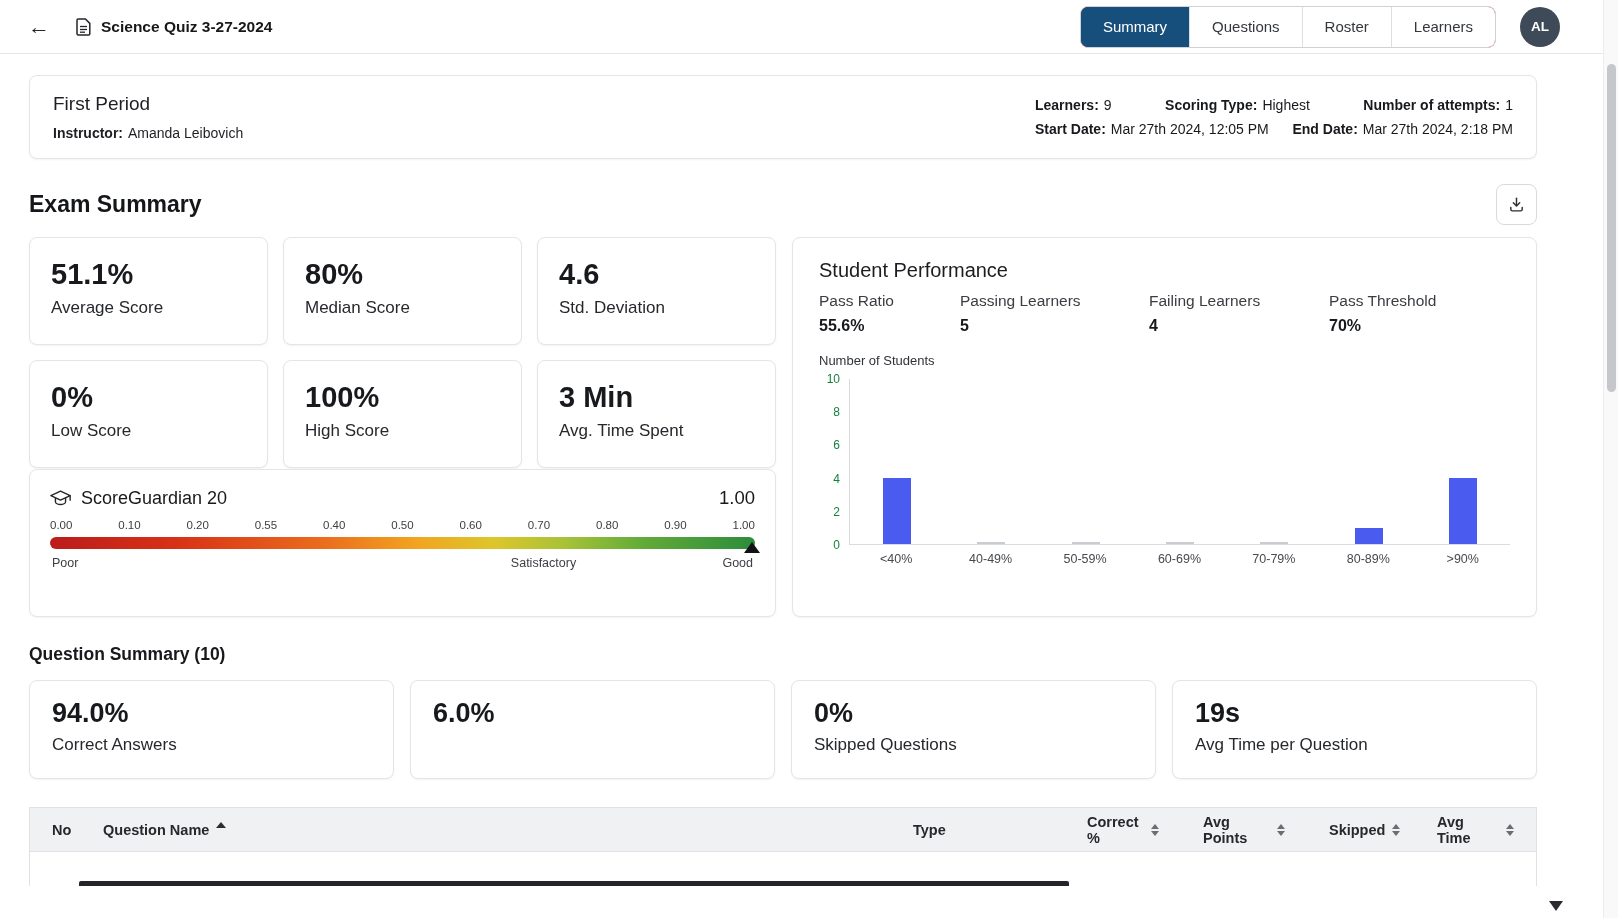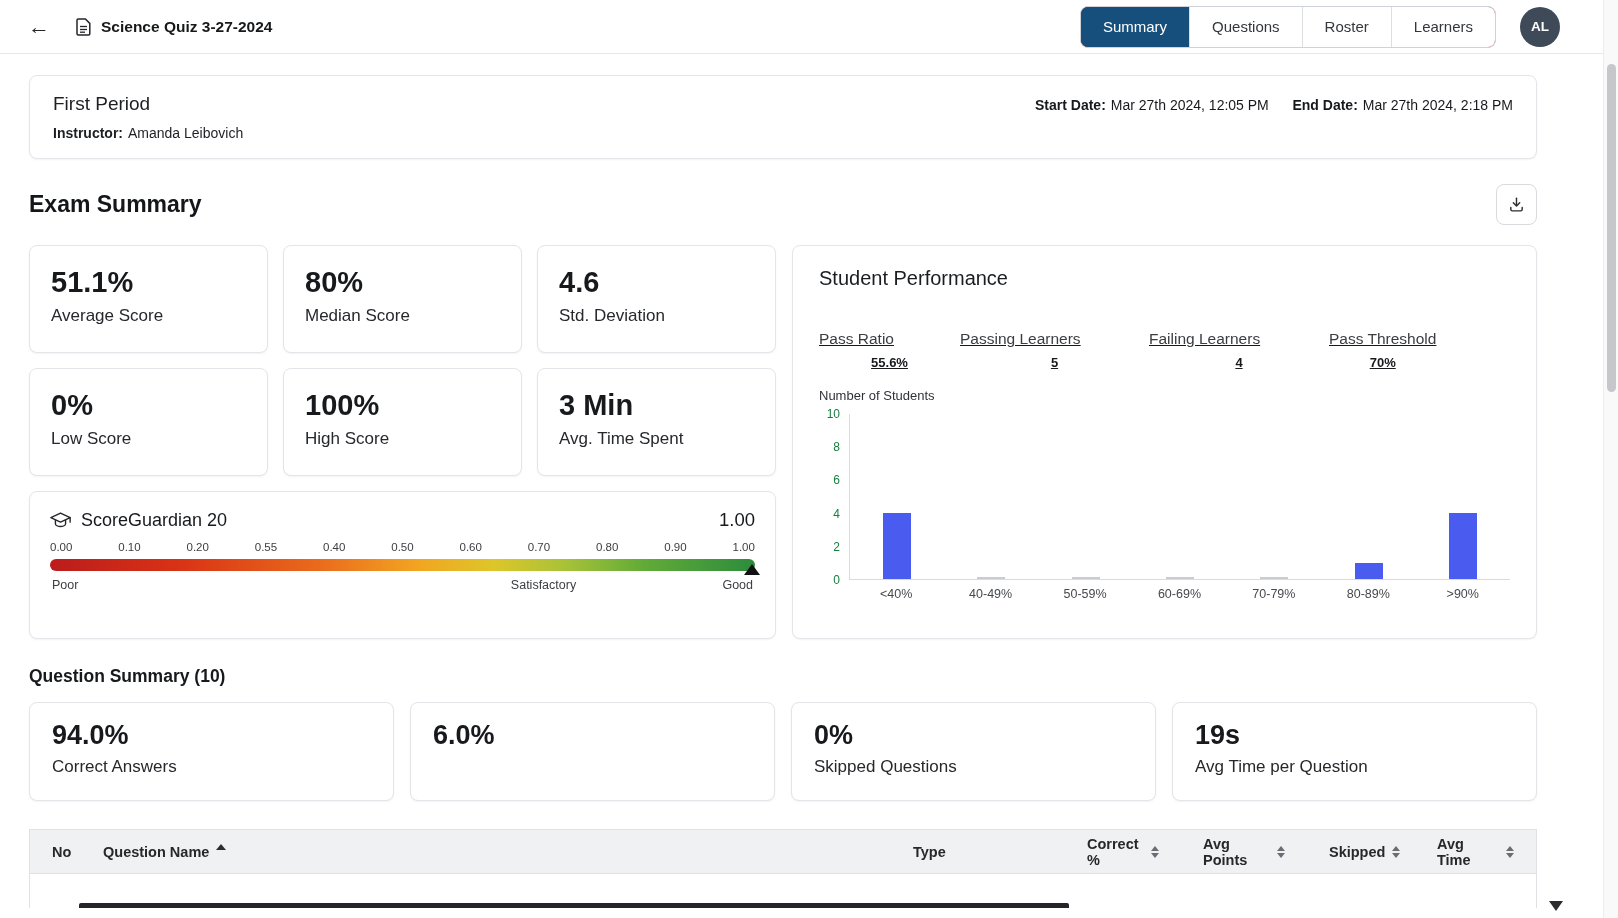--- a/index.html
+++ b/index.html
@@ -32,28 +32,28 @@
   .card{background:#fff;border:1px solid var(--card-border);border-radius:8px;box-shadow:0 1px 2px rgba(16,24,40,.05);}
   
   .session-card{display:flex;justify-content:space-between;padding:15px 23px 17px;}
   .session-title{font-size:19px;color:#1d1f23;margin:2px 0 10px;}
   .session-instructor{font-size:14px;color:#1d1f23;}
   .meta-label{font-weight:700;margin-right:5px;}
   .meta-value{font-weight:400;}
   .session-right{width:478px;display:flex;flex-direction:column;gap:8px;font-size:14px;padding-top:6px;}
   .meta-row{display:flex;justify-content:space-between;white-space:nowrap;}
   
-  .section-head{display:flex;align-items:center;margin:25px 0 20px;}
+  .section-head{display:flex;align-items:center;margin:25px 0 12px;}
   .exam-heading{font-size:23px;font-weight:700;color:#141619;margin:0;}
   .head-actions{margin-left:auto;display:flex;gap:11px;align-items:center;}
   .btn-edit{display:flex;align-items:center;gap:9px;height:41px;padding:0 19px;border:1px solid #2f80e4;border-radius:21px;background:#fff;color:var(--accent);font-size:15.5px;cursor:pointer;font-family:inherit;}
   .btn-download{width:41px;height:41px;border:1px solid #d8dade;border-radius:8px;background:#fff;display:flex;align-items:center;justify-content:center;cursor:pointer;}
   
   .summary-layout{display:flex;gap:16px;align-items:stretch;}
-  .left-col{width:747px;display:flex;flex-direction:column;gap:15px;flex:none;}
+  .left-col{width:747px;display:flex;flex-direction:column;gap:1px;flex:none;}
   .stats-grid{display:grid;grid-template-columns:repeat(3,1fr);gap:15px;}
   .stat-card{padding:21px 21px;height:108px;}
   .stat-value{font-size:29px;font-weight:700;color:var(--ink);line-height:1.1;}
   .stat-label{font-size:17px;color:#26282c;margin-top:7px;}
   
   .sg-card{height:148px;padding:17px 20px 12px;}
   .sg-head{display:flex;align-items:center;gap:10px;}
   .sg-title{font-size:18px;color:var(--ink);}
   .sg-value{margin-left:auto;font-size:18.5px;color:var(--ink);font-weight:500;}
   .sg-scale{margin-top:10px;}
@@ -61,25 +61,25 @@
   .sg-bar-wrap{position:relative;}
   .sg-bar{height:12px;border-radius:6px;background:linear-gradient(90deg,#bb1c1c 0%,#d83215 18%,#ea6a1c 38%,#f2a421 52%,#ddc62a 63%,#a8c238 73%,#63ab38 84%,#2c8c3c 100%);}
   .sg-marker{position:absolute;right:-5px;top:5px;width:0;height:0;border-left:8px solid transparent;border-right:8px solid transparent;border-bottom:11px solid #101114;}
   .sg-zones{position:relative;margin-top:7px;height:17px;font-size:12.5px;color:#3c3e42;}
   .zone-poor{position:absolute;left:2px;}
   .zone-sat{position:absolute;left:70%;transform:translateX(-50%);}
   .zone-good{position:absolute;right:2px;}
   
   .perf-card{flex:1;padding:21px 26px;}
   .perf-title{font-size:20px;color:#1b1d20;}
-  .perf-metrics{display:flex;margin-top:40px;text-decoration:underline;}
+  .perf-metrics{display:flex;margin-top:10px;}
   .metric{flex:none;}
   .metric-0{width:141px;}.metric-1{width:189px;}.metric-2{width:180px;}
   .metric-label{font-size:15.5px;color:#3a3d41;}
-  .metric-value{font-size:13px;font-weight:700;margin-top:7px;color:var(--ink);text-align:center;}
+  .metric-value{font-size:16px;font-weight:700;margin-top:7px;color:var(--ink);}
   .chart-ylabel{font-size:13px;color:#2f3237;margin-top:18px;}
   .chart{display:flex;margin-top:11px;}
   .y-axis{position:relative;width:30px;height:166px;flex:none;}
   .y-tick{position:absolute;right:9px;transform:translateY(50%);font-size:12px;color:#15803d;line-height:1;}
   .plot-wrap{flex:1;}
   .plot{position:relative;display:flex;height:166px;border-left:1px solid #d9dbdf;border-bottom:1px solid #d9dbdf;align-items:flex-end;}
   .bar-slot{flex:1;display:flex;justify-content:center;align-items:flex-end;height:100%;}
   .bar{width:28px;background:var(--bar-blue);}
   .bar-zero{background:#c9ccd1;}
   .x-labels{display:flex;margin-top:7px;}
@@ -131,20 +131,25 @@
 <main class="main">
 
   <section class="card session-card">
     <div>
       <div class="session-title">First Period</div>
       <div class="session-instructor">
         <span class="meta-label">Instructor:</span><span class="meta-value">Amanda Leibovich</span>
       </div>
     </div>
     <div class="session-right">
+      <div class="meta-row">
+        <span><span class="meta-label">Learners:</span><span class="meta-value">9</span></span>
+        <span><span class="meta-label">Scoring Type:</span><span class="meta-value">Highest</span></span>
+        <span><span class="meta-label">Number of attempts:</span><span class="meta-value">1</span></span>
+      </div>
       <div class="meta-row">
         <span><span class="meta-label">Start Date:</span><span class="meta-value">Mar 27th 2024, 12:05 PM</span></span>
         <span><span class="meta-label">End Date:</span><span class="meta-value">Mar 27th 2024, 2:18 PM</span></span>
       </div>
     </div>
   </section>
 
   <div class="section-head">
     <h1 class="exam-heading">Exam Summary</h1>
     <div class="head-actions">

